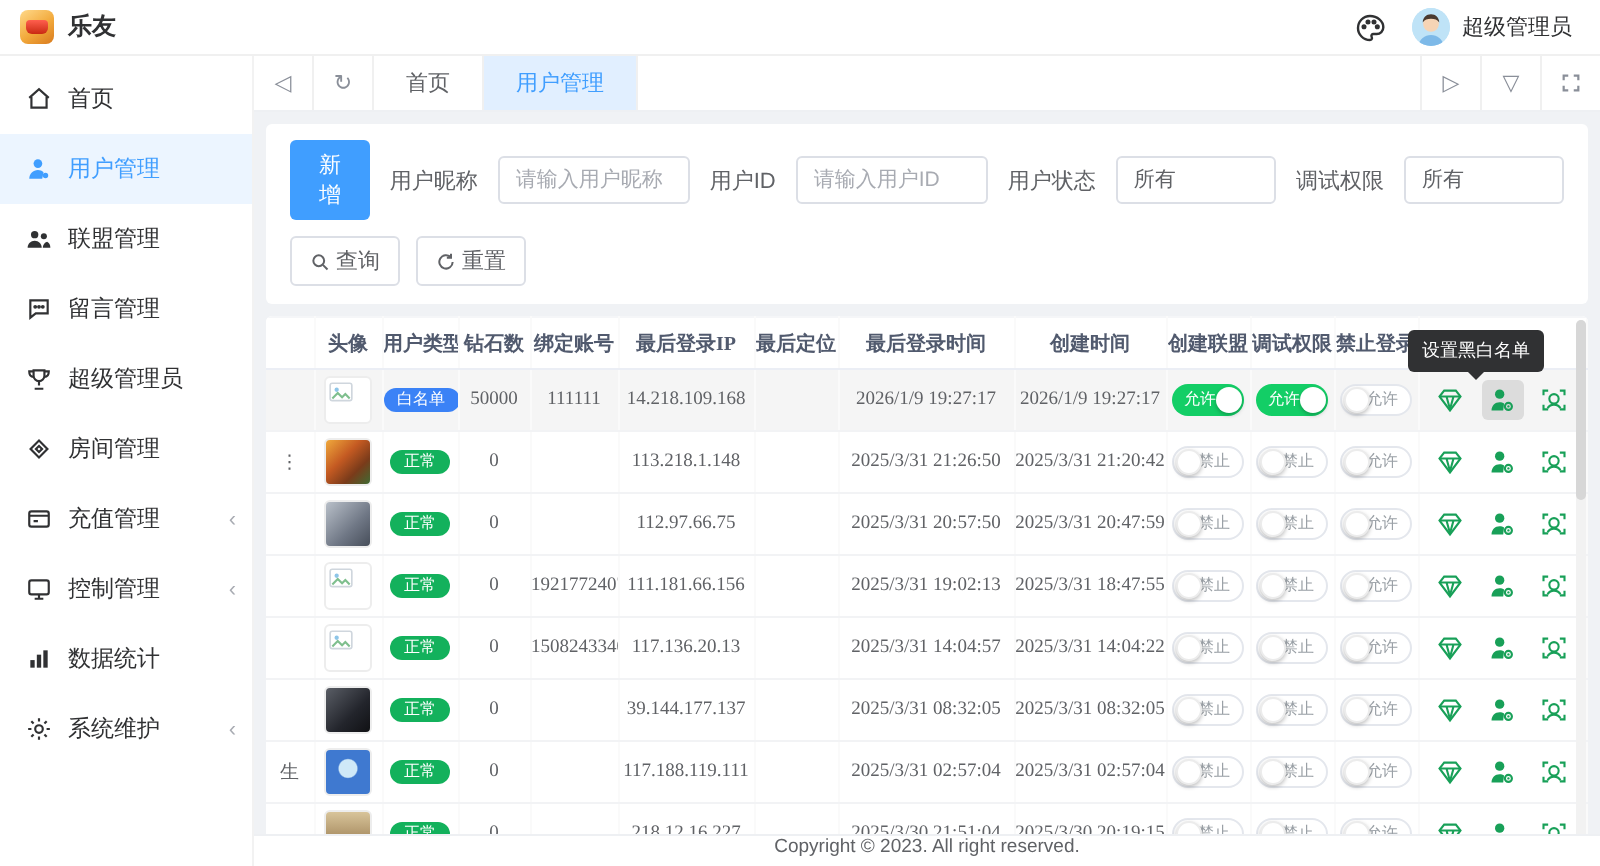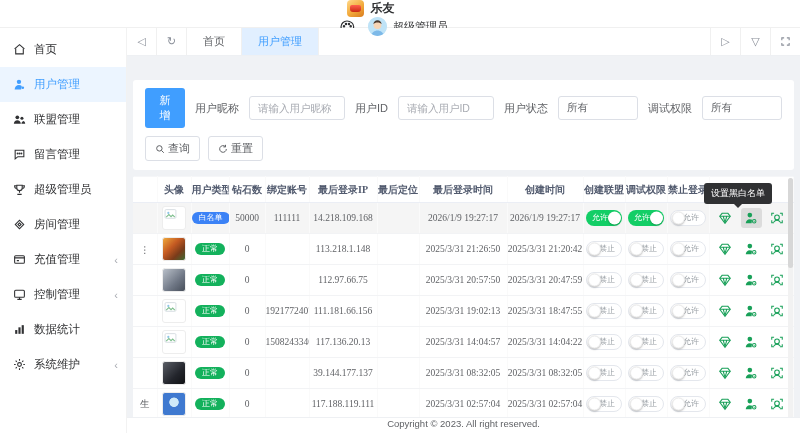--- a/index.html
+++ b/index.html
@@ -1,21 +1,21 @@
 <!DOCTYPE html>
 <html><head>
 <meta charset="utf-8">
 <style>
   * { box-sizing: border-box; margin: 0; padding: 0; }
   html,body { width: 800px; height: 433px; overflow: hidden; background:#fff;
     font-family: "Liberation Sans", "DejaVu Sans", sans-serif; color:#303133; }
 
   
   .top-header { height:28px; display:flex; align-items:center; justify-content:space-between;
-    background:#fff; border-bottom:1px solid #f0f0f0;flex-direction:column; }
+    background:#fff; border-bottom:1px solid #f0f0f0; }
   .brand { width:127px; display:flex; align-items:center; gap:7px; padding-left:10px; }
   .brand-logo { width:17px; height:17px; border-radius:4px;
     background:linear-gradient(145deg,#ffd98a,#f2a93b 55%,#d97b1e); position:relative; flex:0 0 auto; }
   .brand-logo::after{ content:""; position:absolute; left:3px; top:5px; width:11px; height:7px;
     background:linear-gradient(180deg,#ff5f4e,#c92a12); border-radius:2px 2px 3px 3px; }
   .brand-name { font-size:12px; font-weight:bold; color:#303133; }
   .header-right { display:flex; align-items:center; gap:12px; padding-right:14px; }
   .icon-btn { width:18px; height:18px; display:flex; align-items:center; justify-content:center; cursor:pointer; color:#303133;}
   .user-chip { display:flex; align-items:center; gap:6px; cursor:pointer; }
   .user-avatar { width:19px; height:19px; border-radius:50%; background:#bfe3f7; position:relative; overflow:hidden; }
@@ -37,21 +37,21 @@
   .tabbar { height:28px; background:#fff; border-bottom:1px solid #eef0f3; display:flex; align-items:stretch; }
   .tab-ctrl { width:30px; display:flex; align-items:center; justify-content:center; font-size:11px;
     color:#8a8f99; border-right:1px solid #f0f0f0; cursor:pointer; }
   .tab { padding:0 16px; display:flex; align-items:center; font-size:11px; color:#606266;
     border-right:1px solid #f0f0f0; cursor:pointer; }
   .tab.active { background:#e1efff; color:#409eff; }
   .tabbar-spacer { flex:1; }
   .tab-ctrl.rside { border-right:none; border-left:1px solid #f0f0f0; }
 
   
-  .content { flex:1; background:#f0f2f5; padding:24px 6px 0 6px; overflow:hidden; }
+  .content { flex:1; background:#f0f2f5; padding:6px 6px 0 6px; overflow:hidden; }
   .filter-card { background:#fff; border-radius:3px; padding:8px 12px 9px 12px; }
   .filter-row { display:flex; align-items:center; gap:10px; }
   .btn-primary { background:#409eff; color:#fff; border:none; border-radius:3px;
     font-size:11px; padding:5px 12px; cursor:pointer; }
   .f-label { font-size:11px; color:#606266; white-space:nowrap; }
   .f-input { width:96px; height:24px; border:1px solid #dcdfe6; border-radius:3px;
     font-size:10.5px; padding:0 8px; color:#606266; font-family:inherit; }
   .f-input::placeholder { color:#a8abb2; }
   .f-select { width:104px; height:24px; border:1px solid #dcdfe6; border-radius:3px;
     font-size:10.5px; padding:0 8px; color:#606266; background:#fff; display:flex; align-items:center; cursor:pointer;font-family:Liberation Serif, serif; }

